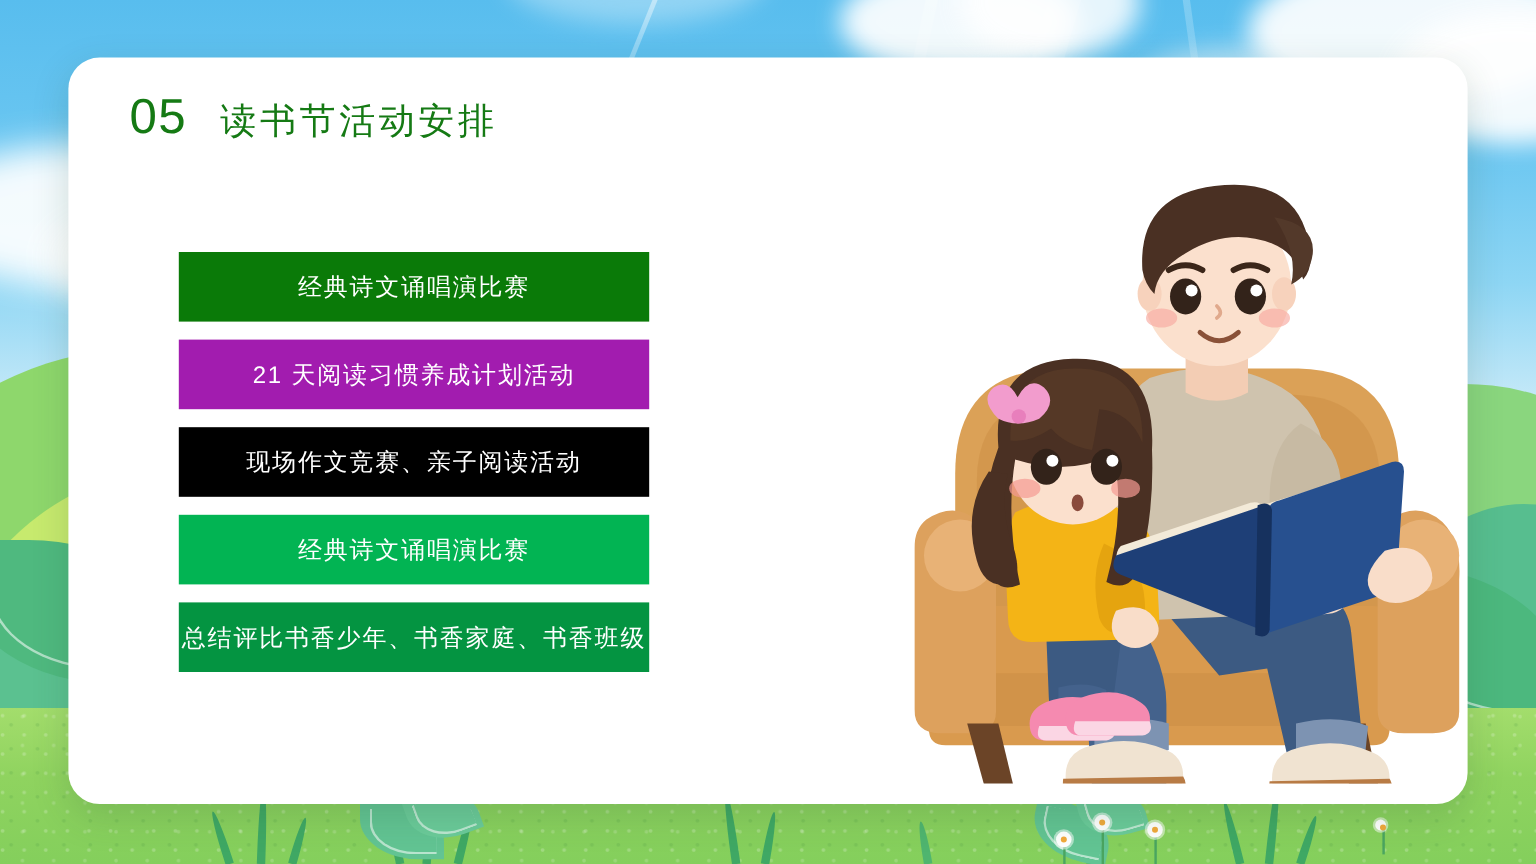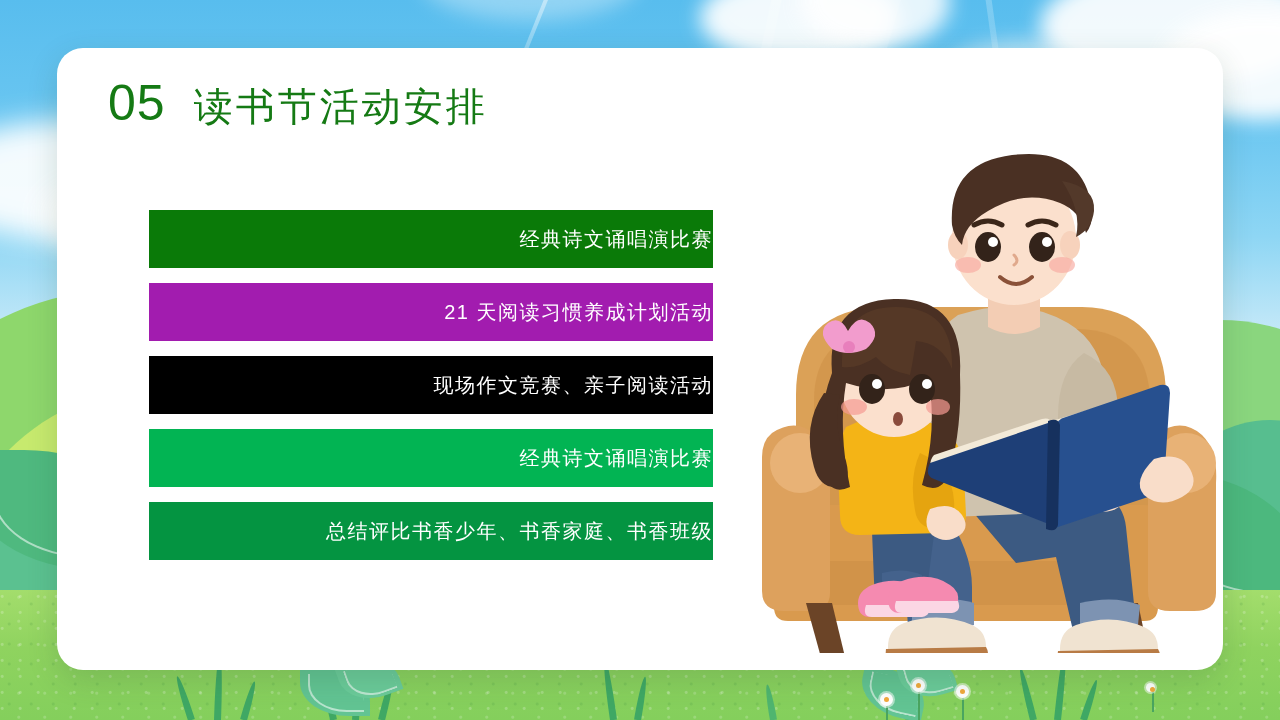--- a/index.html
+++ b/index.html
@@ -147,44 +147,44 @@
   
   .title {
     position: absolute;
     left: 51px; top: 26px;
     display: flex;
     align-items: baseline;
     color: #157a14;
     white-space: nowrap;
   }
   .title .num {
-    font-size: 50px;
+    font-size: 41px;
     letter-spacing: 1px;
     font-weight: 400;
   }
   .title .txt {
-    font-size: 39px;
+    font-size: 30px;
     margin-left: 28px;
     letter-spacing: 3px;
     font-weight: 400;
   }
 
   
   .barlist {
     position: absolute;
     left: 92px; top: 162px;
     width: 492px;
   }
   .bar {
-    width: 564px;
+    width: 392px;
     height: 58px;
     margin-bottom: 15px;
     display: flex;
     align-items: center;
-    justify-content: flex-end;
+    justify-content: center;
     color: #ffffff;
     font-size: 20px;
     letter-spacing: 1.5px;
   }
   .bar:last-child { margin-bottom: 0; }
 
   
   .illus {
     position: absolute;
     left: 705px; top: 85px;

